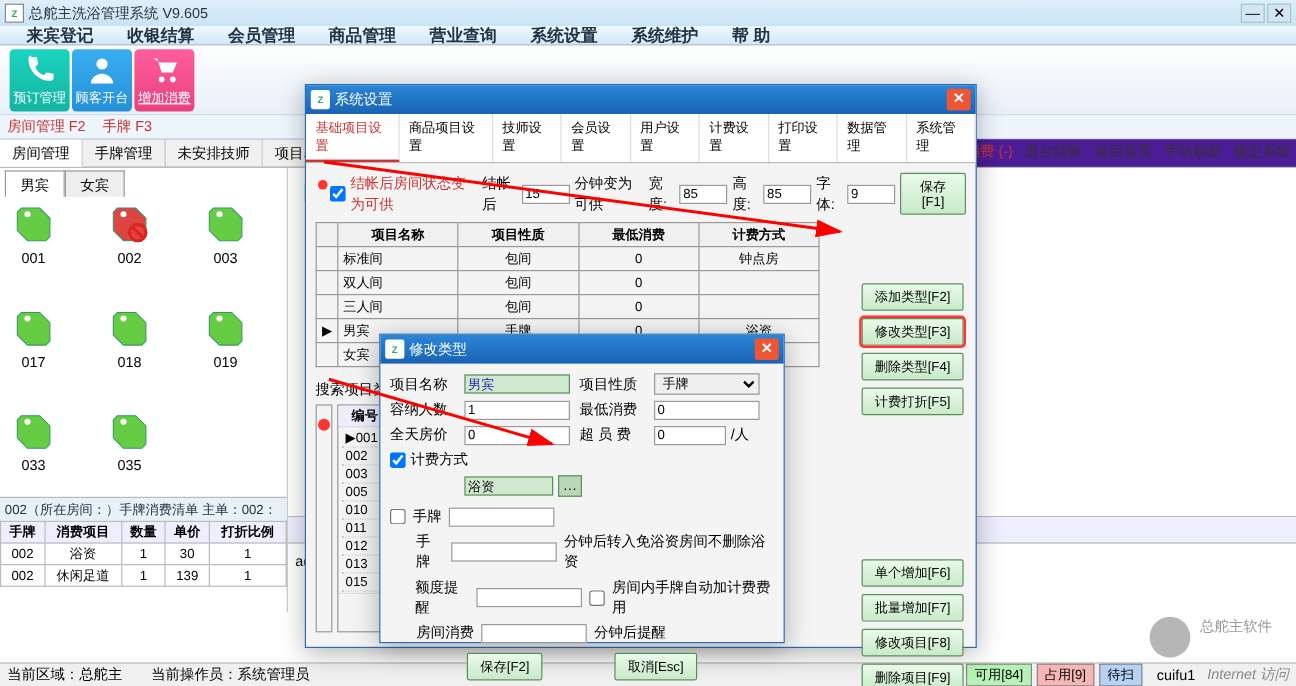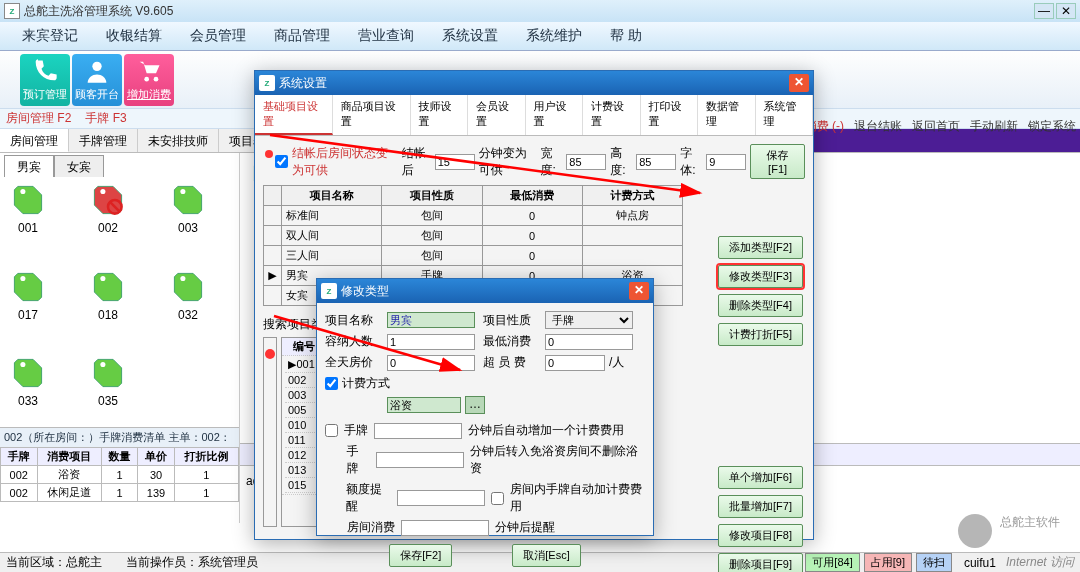--- a/index.html
+++ b/index.html
@@ -2,23 +2,23 @@
 <html><head>
 <meta charset="utf-8">
 <style>
 * { box-sizing: border-box; margin: 0; padding: 0; font-family: "Microsoft YaHei", Arial, sans-serif; font-size: 12px; }
 body { width: 1080px; height: 572px; background: #e8e8e8; position: relative; overflow: hidden; }
 .app-window { width: 1080px; height: 572px; background: #fff; position: relative; }
 .title-bar { height: 22px; background: linear-gradient(#dff0fb, #c8e3f6); display: flex; align-items: center; padding: 0 4px; }
 .title-bar .logo { width: 16px; height: 16px; background: #fff; border: 1px solid #888; margin-right: 4px; display: flex; align-items: center; justify-content: center; font-size: 8px; font-weight: bold; color: #2a7; }
 .title-bar .title { flex: 1; color: #333; }
 .title-bar .win-btn { width: 20px; height: 16px; margin-left: 2px; background: #d4e6f5; border: 1px solid #9cb; text-align: center; line-height: 14px; cursor: pointer; }
-.menu-bar { height: 29px; background: linear-gradient(#f0f8ff, #d0e8f8); border-bottom: 1px solid #9ac; display: flex; align-items: center; padding: 0 8px; }
+.menu-bar { height: 16px; background: linear-gradient(#f0f8ff, #d0e8f8); border-bottom: 1px solid #9ac; display: flex; align-items: center; padding: 0 8px; font-weight: bold; }
 .menu-bar .menu-item { padding: 4px 14px; font-size: 14px; color: #234; cursor: pointer; }
-.toolbar { height: 58px; background: linear-gradient(#fefefe, #e8f0f8); border-bottom: 1px solid #cde; display: flex; align-items: center; padding: 2px 20px; position: relative; }
+.toolbar { height: 58px; background: linear-gradient(#fefefe, #e8f0f8); border-bottom: 1px solid #cde; display: flex; align-items: center; padding: 2px 8px; position: relative; }
 .tool-btn { width: 50px; height: 52px; margin-right: 2px; border-radius: 4px; display: flex; flex-direction: column; align-items: center; justify-content: center; cursor: pointer; color: #fff; }
 .tool-btn .ico { width: 28px; height: 28px; margin-bottom: 2px; }
 .tool-btn span { font-size: 11px; }
 .tb-teal { background: linear-gradient(#1bd4c0, #12b3a2); }
 .tb-blue { background: linear-gradient(#3aaef2, #2590d8); }
 .tb-hot { background: linear-gradient(#ff5e9c, #e8417f); text-decoration: underline; }
 .tb-red { background: linear-gradient(#ff6a5e, #e8483d); }
 .sub-toolbar { height: 20px; background: #eef6fc; border-bottom: 1px solid #cde; display: flex; align-items: center; padding: 0 6px; font-size: 11px; }
 .sub-toolbar .link { color: #c33; margin-right: 14px; }
 .right-links { position: absolute; right: 4px; top: 118px; display: flex; gap: 10px; font-size: 11px; color: #c33; z-index: 3; }
@@ -206,21 +206,21 @@
                 <path d="M8 4 h18 l10 10 v18 l-4 4 h-18 l-10-10 v-18 z" fill="#6c4" stroke="#396" stroke-width="1"></path>
                 <circle cx="14" cy="10" r="3" fill="#fff"></circle>
               </svg></div>
             <div class="num">018</div>
           </div>
           <div class="room-cell">
             <div class="room-tag"><svg viewBox="0 0 40 40">
                 <path d="M8 4 h18 l10 10 v18 l-4 4 h-18 l-10-10 v-18 z" fill="#6c4" stroke="#396" stroke-width="1"></path>
                 <circle cx="14" cy="10" r="3" fill="#fff"></circle>
               </svg></div>
-            <div class="num">032</div>
+            <div class="num">019</div>
           </div>
           <div class="room-cell">
             <div class="room-tag"><svg viewBox="0 0 40 40">
                 <path d="M8 4 h18 l10 10 v18 l-4 4 h-18 l-10-10 v-18 z" fill="#6c4" stroke="#396" stroke-width="1"></path>
                 <circle cx="14" cy="10" r="3" fill="#fff"></circle>
               </svg></div>
             <div class="num">033</div>
           </div>
           <div class="room-cell">
             <div class="room-tag"><svg viewBox="0 0 40 40">
@@ -479,21 +479,20 @@
       <div class="hl-row" style="grid-column:2 / span 3">
           <input type="text" class="hl-input" style="width: 74px;" value="浴资">
           <div class="dots-btn">…</div>
         </div>
     </div>
     <div class="edit-lines">
       <div class="ln">
           <input type="checkbox" style="">
           <span>手牌</span>
           <input type="text" style="">
-          <span>分钟后自动增加一个计费费用</span>
         </div>
       <div class="ln">
           <span style="width:16px"></span>
           <span>手牌</span>
           <input type="text" style="">
           <span>分钟后转入免浴资房间不删除浴资</span>
         </div>
       <div class="ln">
           <span style="width:16px"></span>
           <span>额度提醒</span>

